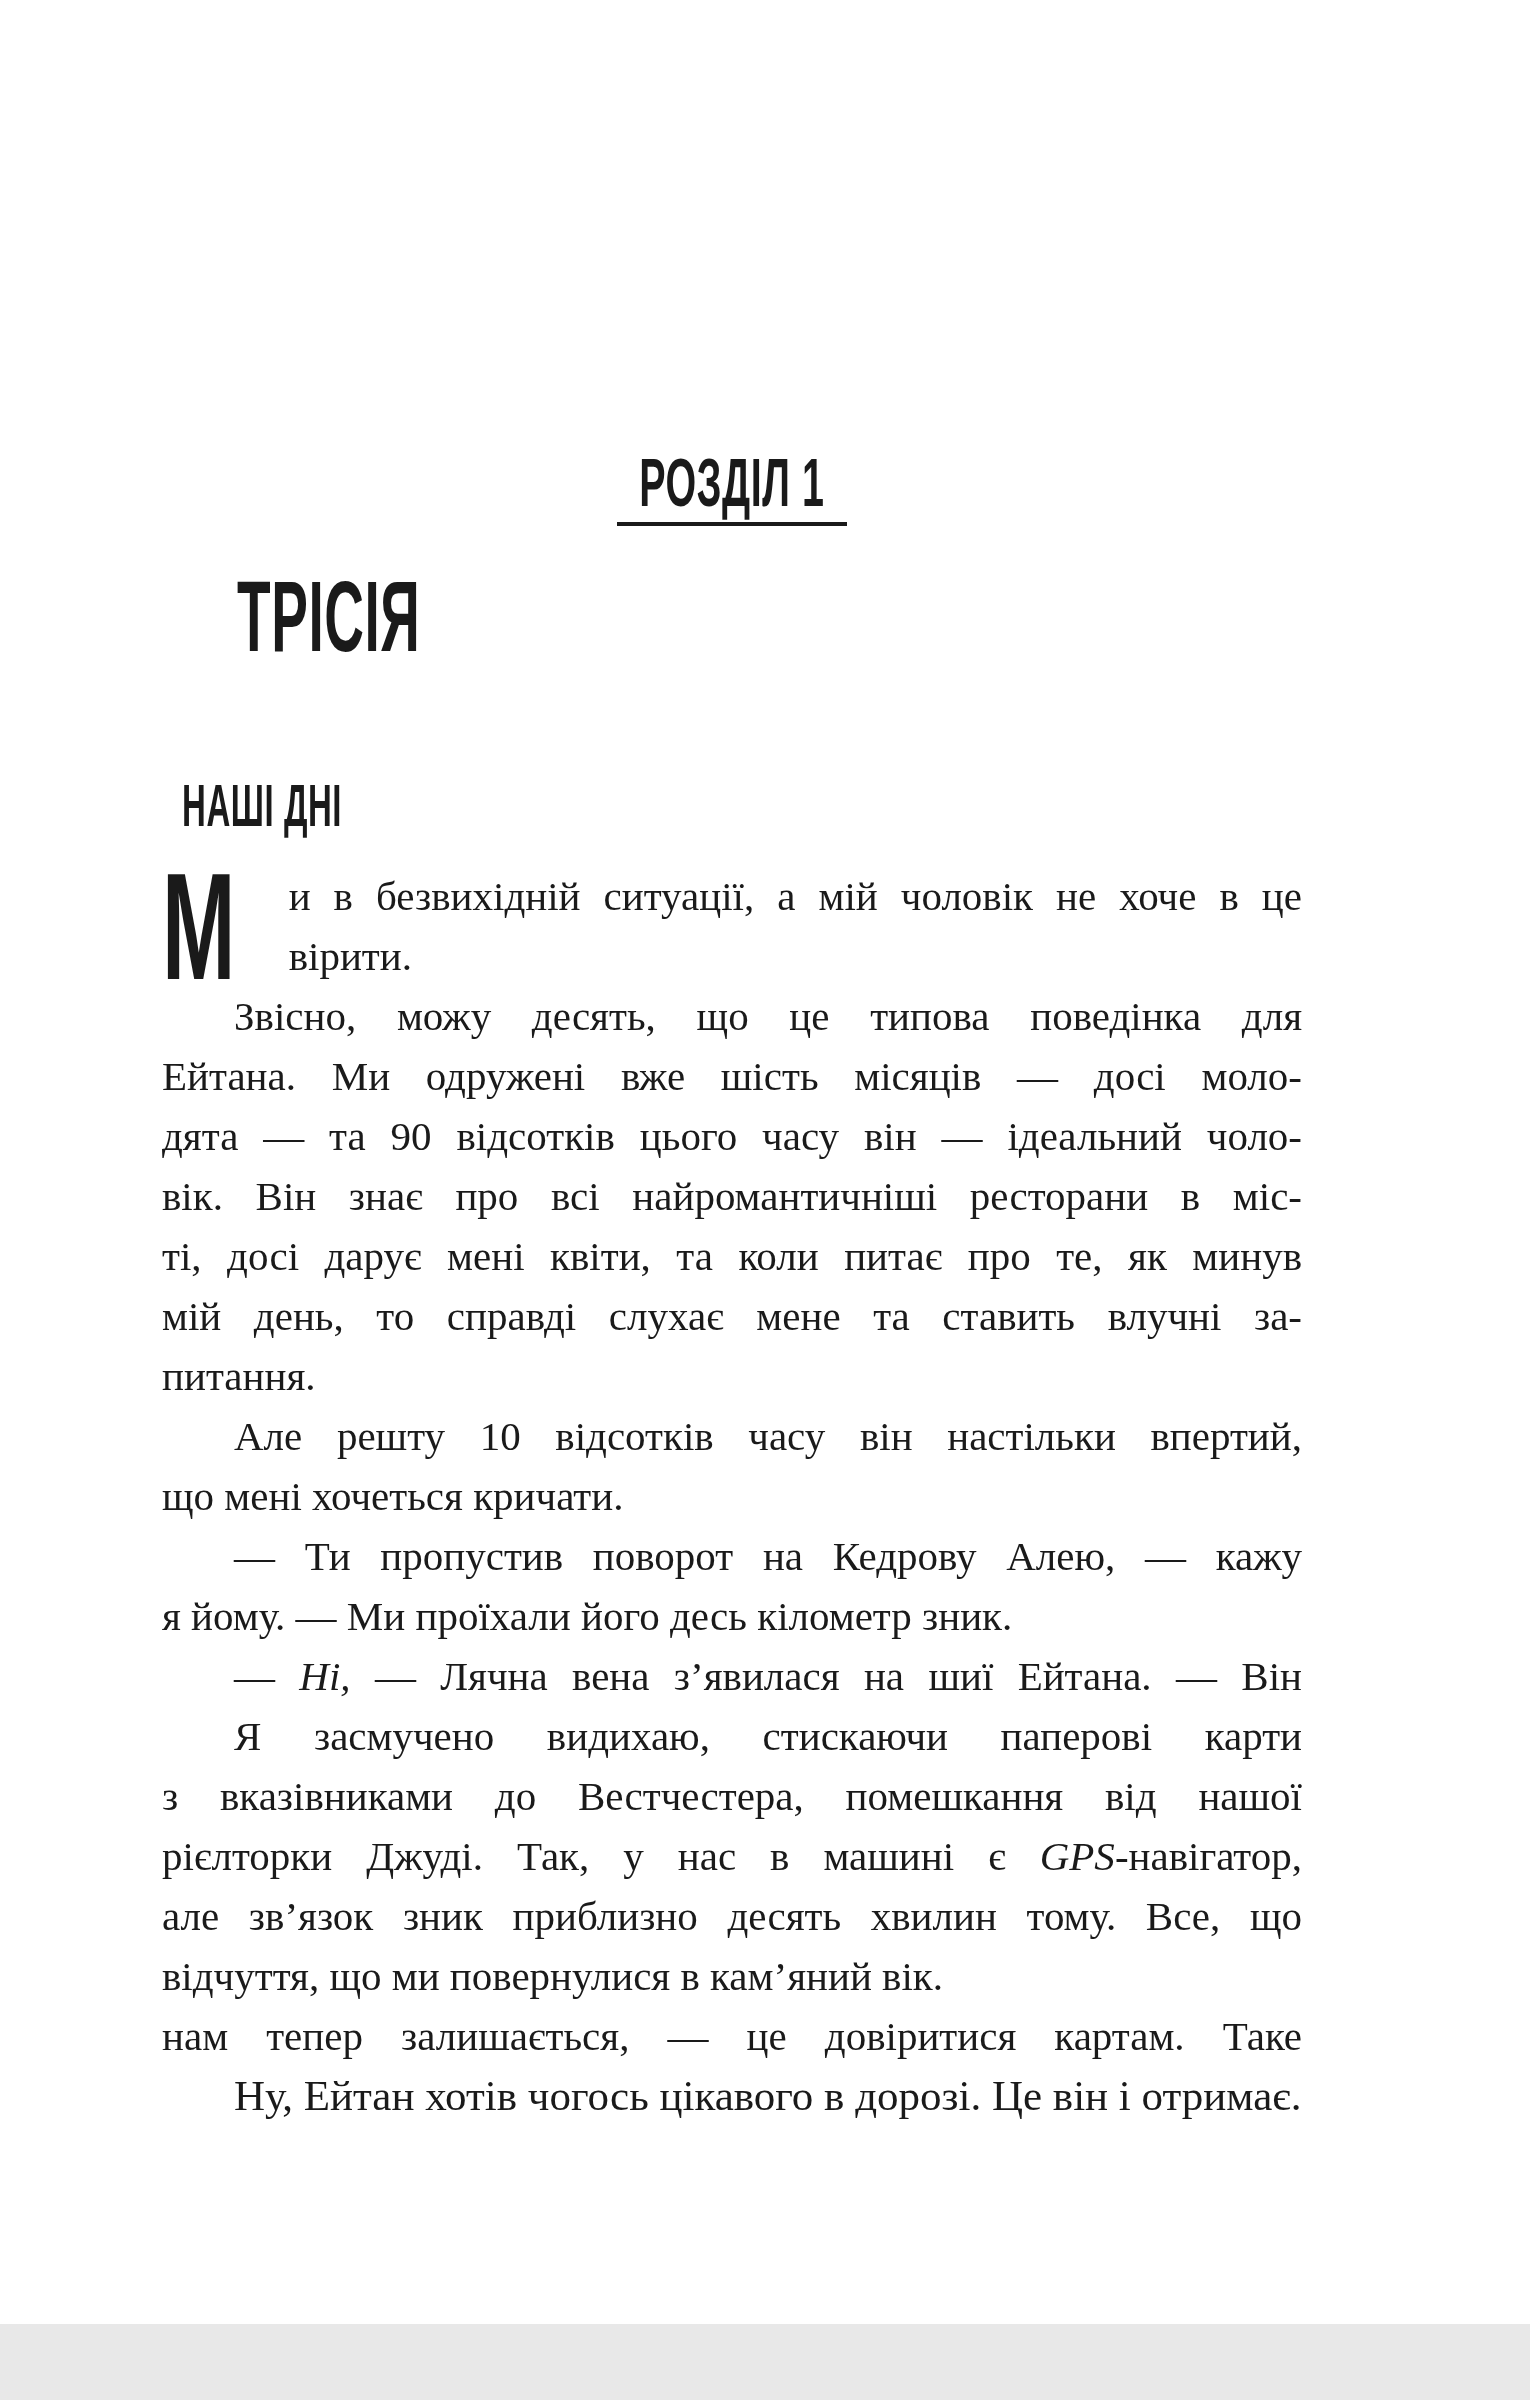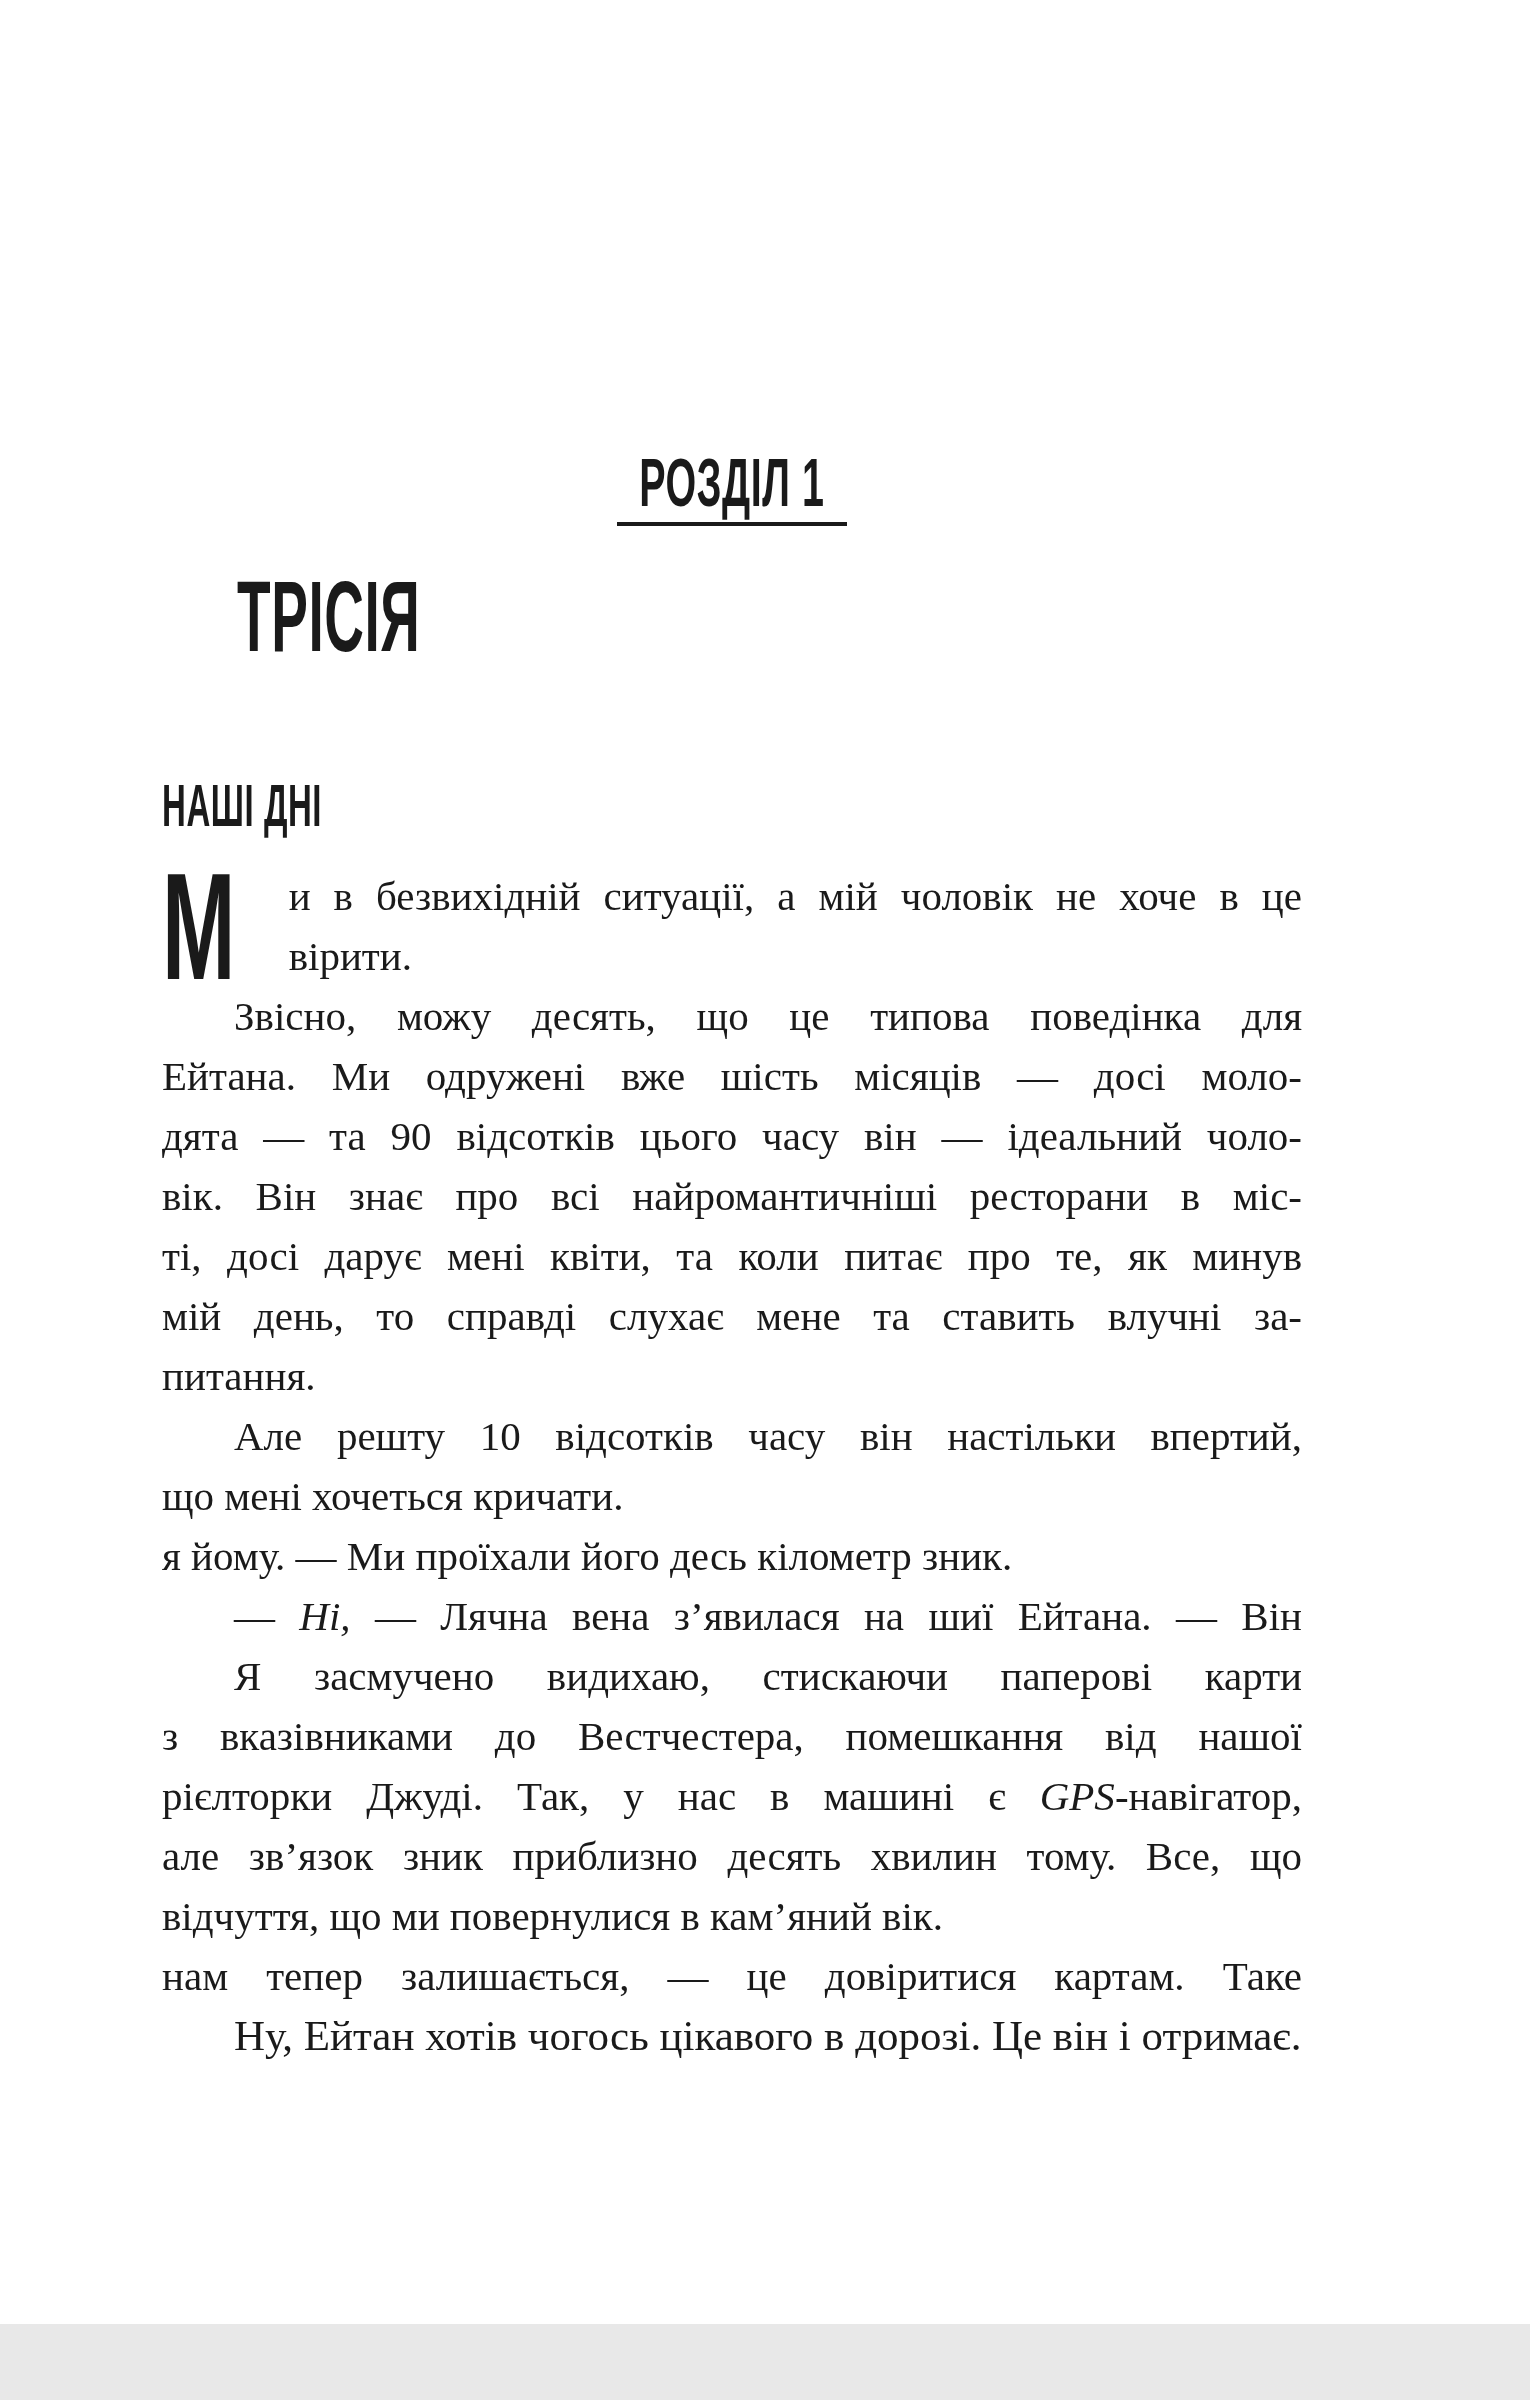--- a/index.html
+++ b/index.html
@@ -14,21 +14,21 @@
     font-size:68px;line-height:1;display:inline-block;
     transform:scaleX(0.58);transform-origin:center;letter-spacing:1px;white-space:nowrap;
   }
   .rule{width:230px;height:4px;margin:6px auto 0;}
   .chapter-title{text-align:left;margin-top:40px;}
   .chapter-title span{
     font-family:"Liberation Sans","DejaVu Sans",sans-serif;font-weight:bold;
     font-size:100px;line-height:1;display:inline-block;
     transform:scaleX(0.55);transform-origin:center;letter-spacing:1px;white-space:nowrap;
   }
-  .section-label{margin-top:110px;height:60px;}
+  .section-label{margin-top:110px;height:60px;margin-left:20px;}
   .section-label span{
     font-family:"Liberation Sans","DejaVu Sans",sans-serif;font-weight:bold;
     font-size:60px;line-height:60px;display:inline-block;
     transform:scaleX(0.55);transform-origin:left center;letter-spacing:1px;white-space:nowrap;
   }
   .body-text{margin-top:30px;font-size:41px;}
   .line{line-height:60px;min-height:60px;}
   .line.j{text-align:justify;text-align-last:justify;}
   .line.first{text-indent:72px;}
   .line.small{font-size:43px;}
@@ -72,20 +72,21 @@
         <div class="line j"><span>вік. Він знає про всі найромантичніші ресторани в міс-</span></div>
         <div class="line j"><span>ті, досі дарує мені квіти, та коли питає про те, як минув</span></div>
         <div class="line j"><span>мій день, то справді слухає мене та ставить влучні за-</span></div>
         <div class="line"><span>питання.</span></div>
       </div>
       <div class="paragraph">
         <div class="line first j"><span>Але решту 10 відсотків часу він настільки впертий,</span></div>
         <div class="line"><span>що мені хочеться кричати.</span></div>
       </div>
       <div class="paragraph">
+        <div class="line first j"><span>— Ти пропустив поворот на Кедрову Алею, — кажу</span></div>
         <div class="line"><span>я йому. — Ми проїхали його десь кілометр зник.</span></div>
       </div>
       <div class="paragraph">
         <div class="line first j"><span>— </span><span class="it">Ні,</span><span> — Лячна вена з’явилася на шиї Ейтана. — Він</span></div>
       </div>
       <div class="paragraph">
         <div class="line first j"><span>Я засмучено видихаю, стискаючи паперові карти</span></div>
         <div class="line j"><span>з вказівниками до Вестчестера, помешкання від нашої</span></div>
         <div class="line j"><span>рієлторки Джуді. Так, у нас в машині є </span><span class="it">GPS</span><span>-навігатор,</span></div>
         <div class="line j"><span>але зв’язок зник приблизно десять хвилин тому. Все, що</span></div>

